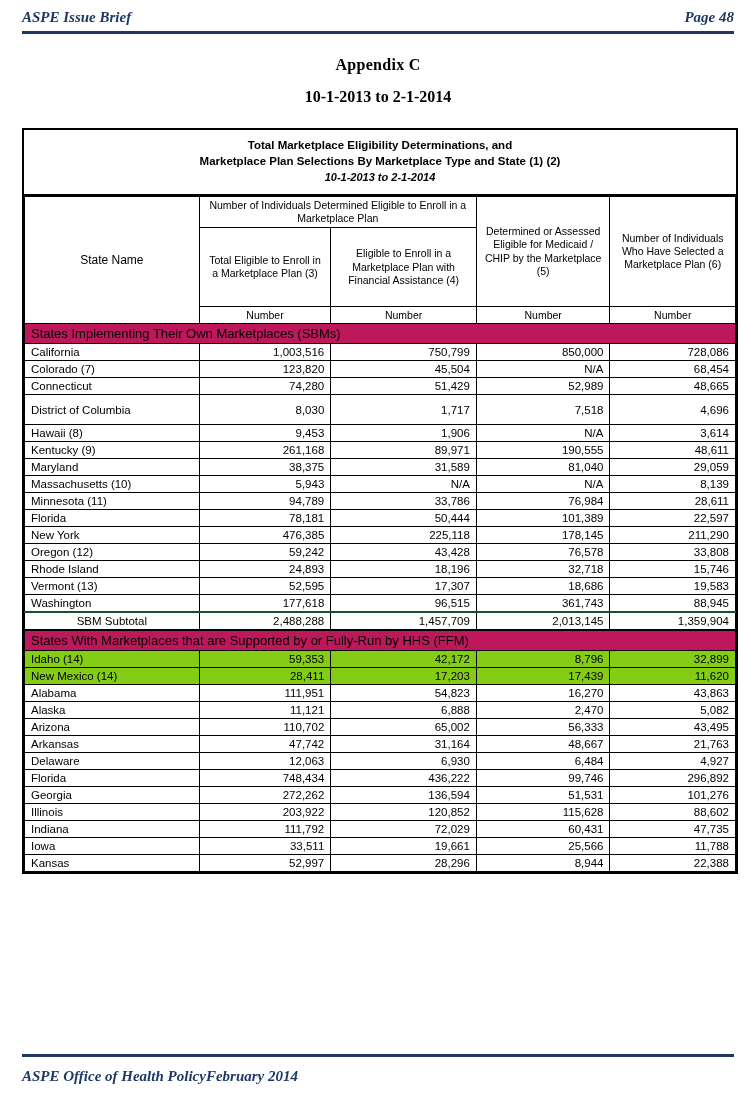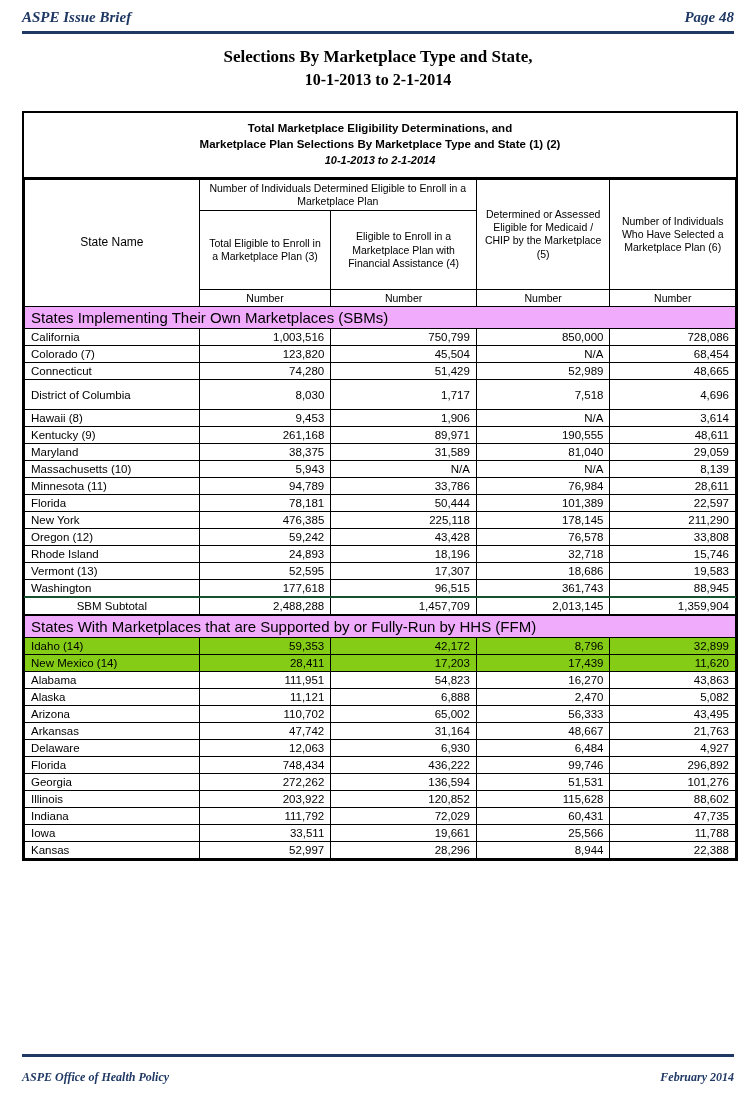--- a/index.html
+++ b/index.html
@@ -99,23 +99,23 @@
   th.state-hdr {
     font-size: 12px;
   }
   th.numlabel {
     text-align: center;
     font-weight: bold;
     font-size: 10.5px;
     padding: 3px 4px;
   }
   td.section {
-    background: #f0abfc;
-    font-weight: bold;
-    font-size: 15px;
+    background: #be185d;
+    font-weight: bold;
+    font-size: 13px;
     padding: 5px 8px;
   }
   td.state {
     text-align: left;
     font-size: 11.5px;
     padding-left: 7px;
   }
   td.num {
     text-align: right;
     font-size: 11.5px;
@@ -149,43 +149,42 @@
     left: 22px;
     right: 22px;
     bottom: 44px;
   }
   .footer {
     position: absolute;
     left: 22px;
     right: 22px;
     bottom: 16px;
     display: flex;
-    justify-content: space-between;
     align-items: baseline;
     font-family: "Liberation Serif", serif;
     font-style: italic;
     font-weight: bold;
-    font-size: 12px;
+    font-size: 15px;
     color: #1f3864;
   }
 </style>
 </head>
 <body>
 
 <div class="page">
 
   <div class="running-head">
     <span>ASPE Issue Brief</span>
     <span>Page 48</span>
   </div>
   <div class="rule-top"></div>
 
+  <div class="appendix-label">Appendix C</div>
 
   <div class="doc-title">
-    <div>Selections By Marketplace Type and State,</div>
     <div class="line3">10-1-2013 to 2-1-2014</div>
   </div>
 
   <div class="tbl-outer">
 
     <div class="title-band">
       <div>Total Marketplace Eligibility Determinations, and</div>
       <div>Marketplace Plan Selections By Marketplace Type and State (1) (2)</div>
       <div class="sub">10-1-2013 to 2-1-2014</div>
     </div>

